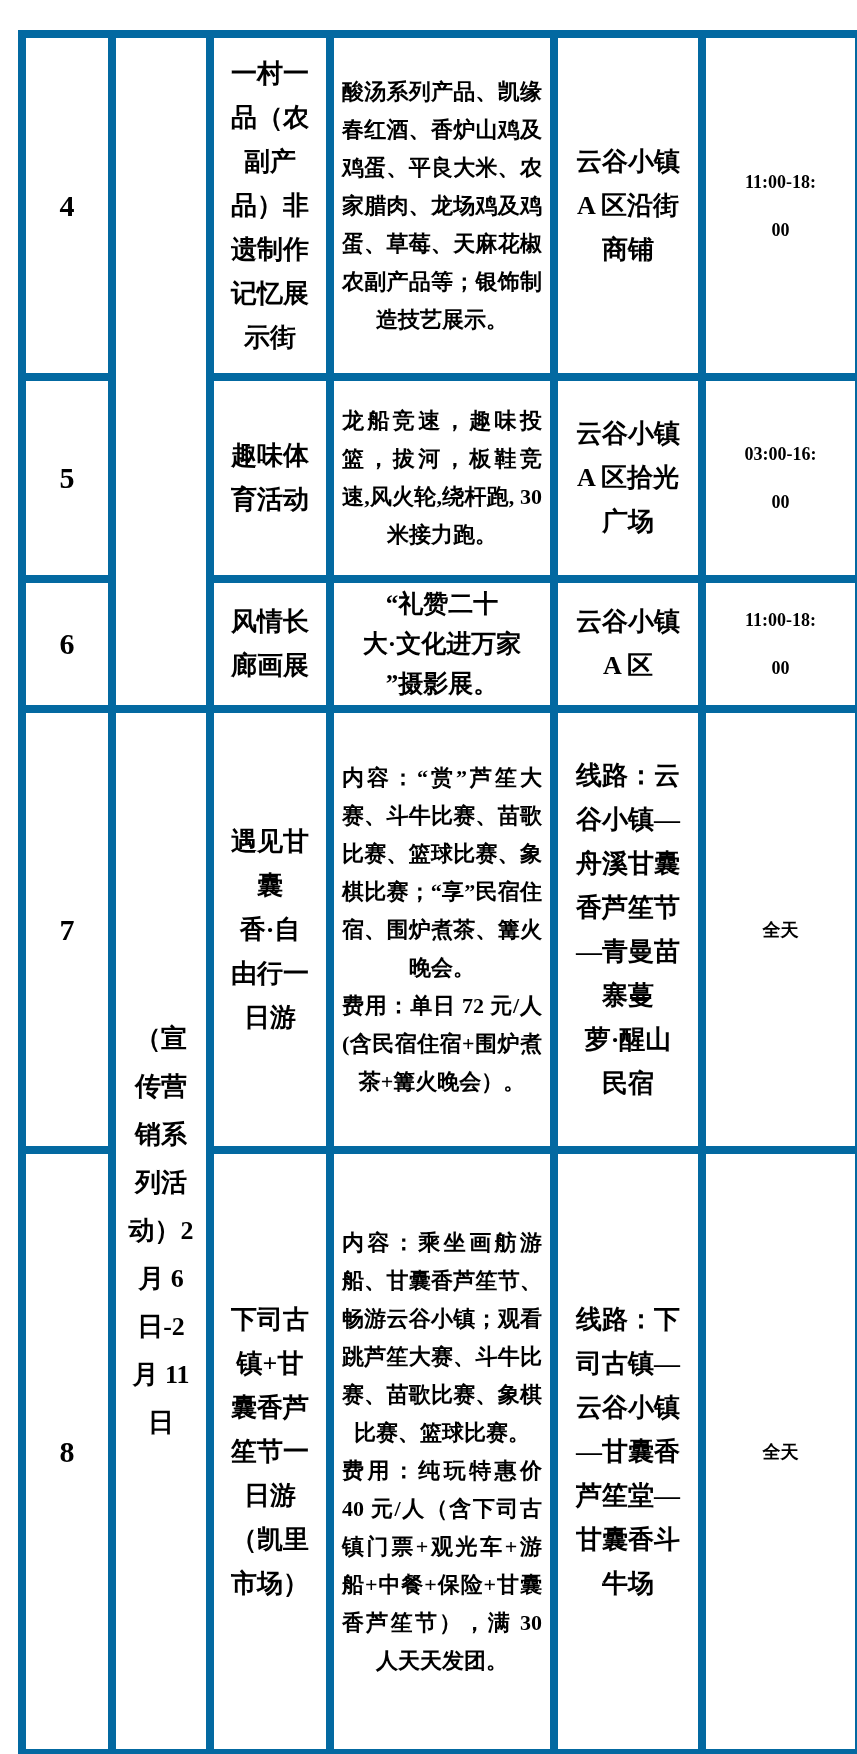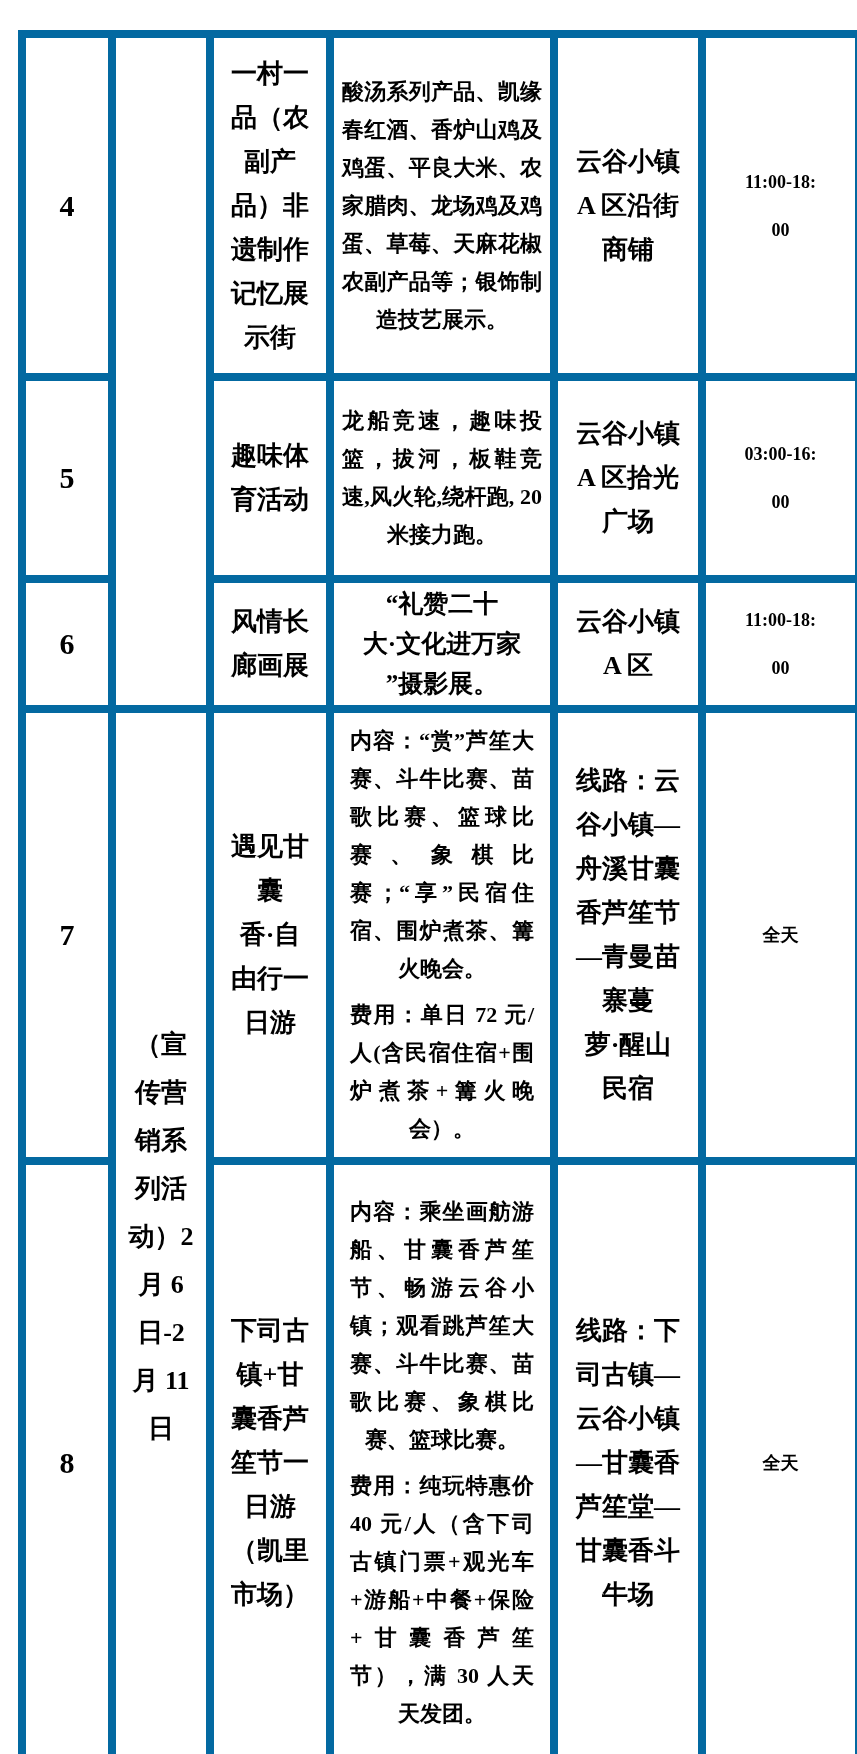--- a/index.html
+++ b/index.html
@@ -58,21 +58,21 @@
     line-height: 48px;
   }
   .content {
     font-size: 22px;
     line-height: 38px;
     padding: 1px 8px;
     text-align: justify;
     text-align-last: center;
   }
   .content p {
-    margin: 8px;
+    margin: 0;
     text-align: justify;
     text-align-last: center;
   }
   .content-center {
     font-size: 25px;
     line-height: 40px;
     padding: 1px 8px;
     text-align: center;
     white-space: pre-line;
   }
@@ -107,21 +107,21 @@
 A 区沿街
 商铺</td>
       <td class="timecell">11:00-18:
 00</td>
     </tr>
 
     <tr style="height:202px">
       <td class="num">5</td>
       <td class="vcell">趣味体
 育活动</td>
-      <td class="content">龙船竞速，趣味投篮，拔河，板鞋竞速,风火轮,绕杆跑, 20 米接力跑。</td>
+      <td class="content">龙船竞速，趣味投篮，拔河，板鞋竞速,风火轮,绕杆跑, 30 米接力跑。</td>
       <td class="vcell">云谷小镇
 A 区拾光
 广场</td>
       <td class="timecell">03:00-16:
 00</td>
     </tr>
 
     <tr style="height:123px">
       <td class="num">6</td>
       <td class="vcell">风情长

